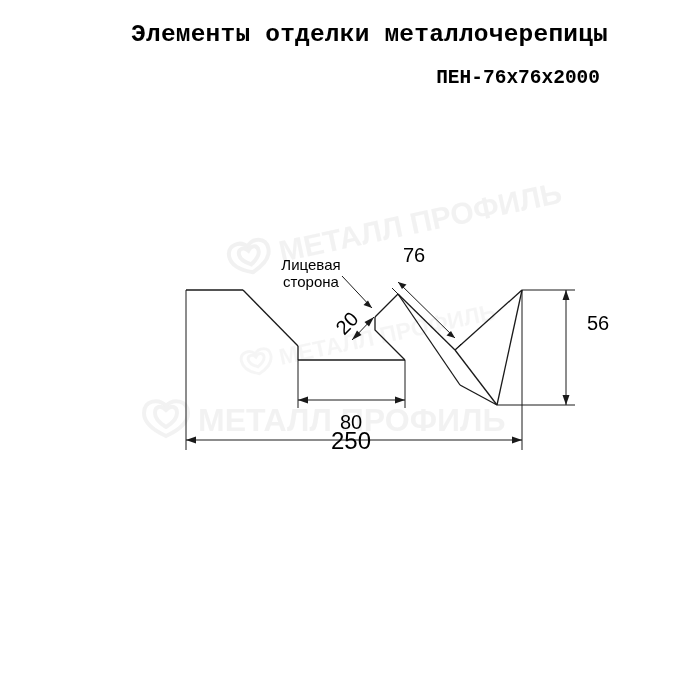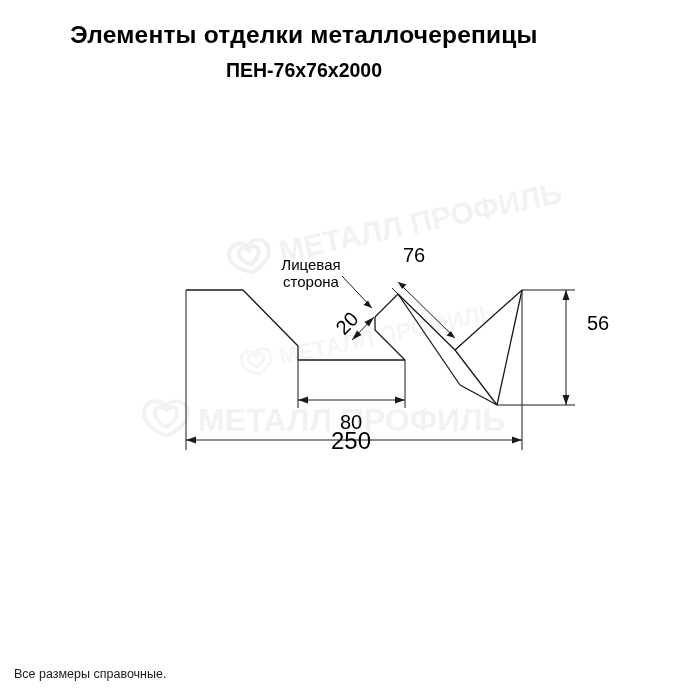--- a/index.html
+++ b/index.html
@@ -19,40 +19,41 @@
   .page {
     position: relative;
     width: 700px;
     height: 700px;
   }
   .title-block {
     position: absolute;
     top: 22px;
     left: 0;
     width: 608px;
-    text-align: center;
+    text-align: right;
+    font-family: Liberation Mono, monospace;
   }
   .title-main {
     font-size: 24.5px;
     font-weight: bold;
     letter-spacing: 0.2px;
     line-height: 1.1;
     margin: 0;
   }
   .title-sub {
     font-size: 19.5px;
     font-weight: bold;
     margin: 0;
     padding-top: 22px;
     line-height: 1.1;
   }
   .title-code {
     font-size: 19.5px;
     font-weight: bold;
-    margin: 0;
+    margin: 8px;
     padding-top: 11px;
     line-height: 1.1;
   }
   .drawing {
     position: absolute;
     top: 150px;
     left: 0;
     width: 700px;
     height: 380px;
   }
@@ -180,16 +181,15 @@
         <text x="351" y="279" font-size="20" text-anchor="middle">80</text>
         <text x="351" y="299" font-size="24" text-anchor="middle" font-weight="normal">250</text>
         <text x="311" y="120" font-size="15" text-anchor="middle">Лицевая</text>
         <text x="311" y="137" font-size="15" text-anchor="middle">сторона</text>
       </g>
 
     </svg>
   </div>
 
   <div class="footer">
-    <div>Все размеры справочные.</div>
   </div>
 
 </div>
 
 </body></html>

